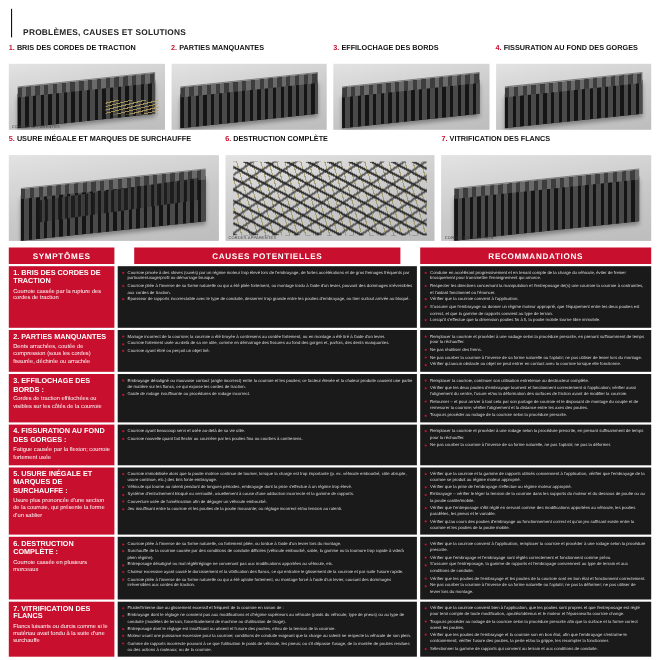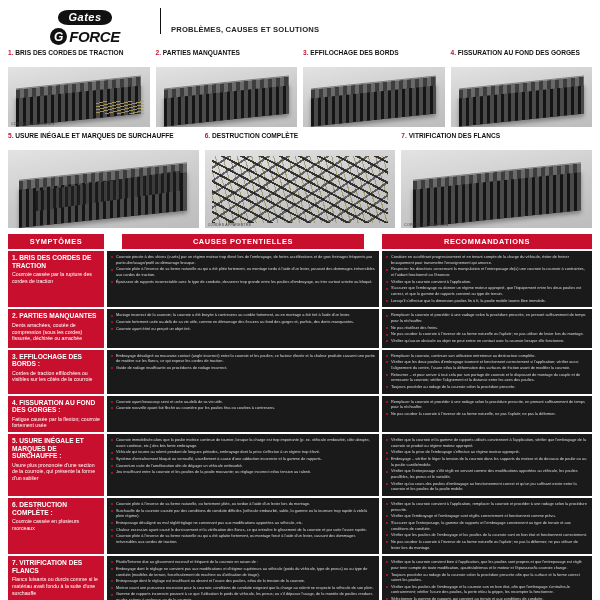--- a/index.html
+++ b/index.html
@@ -270,27 +270,20 @@
   .footer-strip {
     height: 4px;
   }
 </style>
 </head>
 <body>
 
 <div class="page">
 
   <div class="header">
-    <div class="brandbox">
-      <div class="gates-logo">Gates</div>
-      <div class="gforce">
-        <div class="gforce-g">G</div>
-        <div class="gforce-txt">FORCE</div>
-      </div>
-    </div>
     <div class="title-wrap">
       <div class="title-sub">PROBLÈMES, CAUSES ET SOLUTIONS</div>
     </div>
   </div>
 
   <div class="panels">
 
     <div class="panel-row row1">
       <div class="panel">
         <div class="panel-title">

